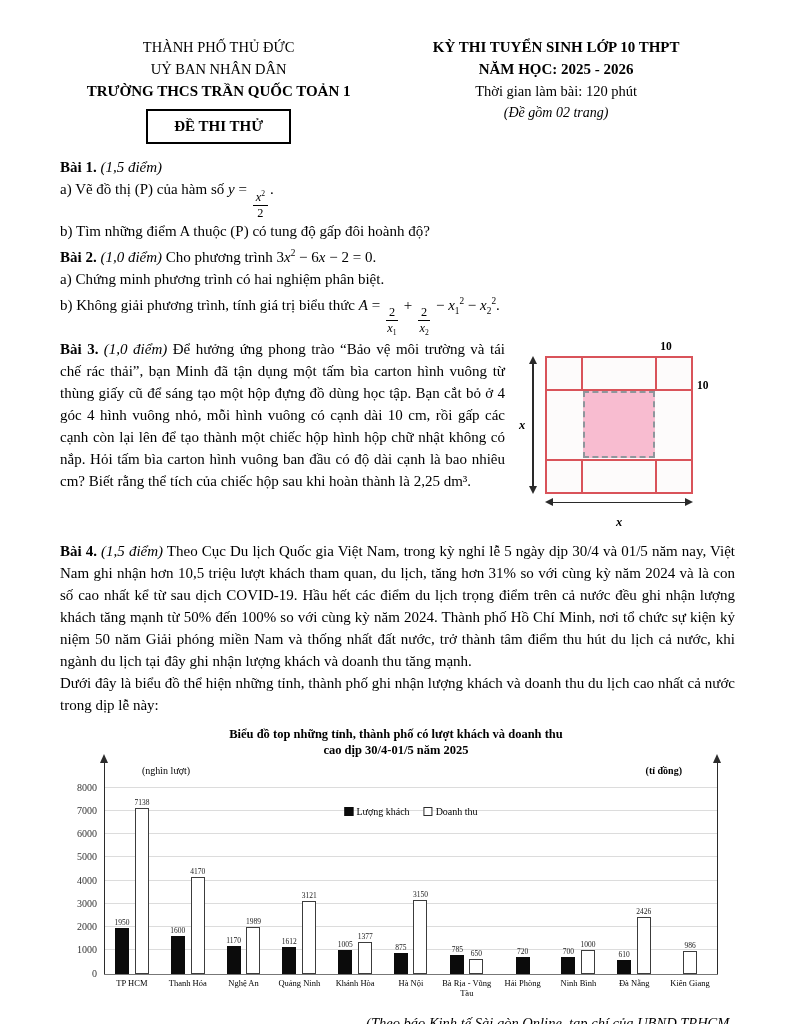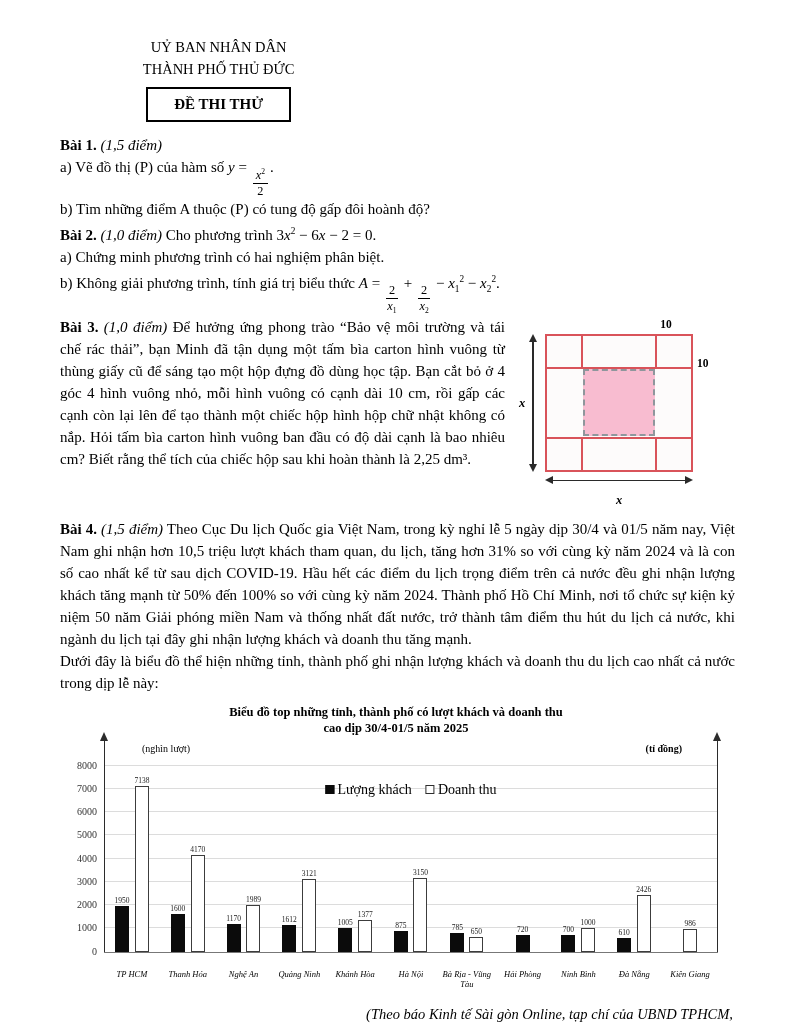--- a/index.html
+++ b/index.html
@@ -71,47 +71,54 @@
   .ycol{width:30px;position:relative;height:186px;flex:none;}
   .ycol span{position:absolute;right:7px;font-size:10px;line-height:8px;color:#333;}
   .plot{flex:1;position:relative;height:186px;border-bottom:1.2px solid #777;}
   .gridline{position:absolute;left:0;right:0;height:1px;background:#dcdcdc;}
   .axisline{position:absolute;bottom:0;width:1.4px;height:212px;background:#2b2b2b;}
   .axisline.left{left:0;}
   .axisline.right{right:0;}
   .axisline:before{content:"";position:absolute;top:-8px;left:-4px;
                    border:4.5px solid transparent;border-top:0;border-bottom:9px solid #2b2b2b;}
   .legend{position:absolute;top:13px;left:50%;transform:translateX(-50%);
-          display:flex;gap:14px;font-size:14px;white-space:nowrap;justify-content:center;}
+          display:flex;gap:14px;font-size:10px;white-space:nowrap;justify-content:center;}
   .legend-item{display:inline-flex;align-items:center;gap:3px;}
   .swatch{width:7px;height:7px;border:1.1px solid #2d2d2d;background:#fff;display:inline-block;}
   .swatch.filled{background:#0b0b0b;border-color:#0b0b0b;}
   .cats{position:absolute;left:0;right:0;top:0;bottom:0;display:flex;align-items:flex-end;}
   .cat{flex:1;display:flex;justify-content:center;align-items:flex-end;gap:5px;}
   .barwrap{display:flex;flex-direction:column;align-items:center;}
   .bval{font-size:7.5px;line-height:9px;margin-bottom:1px;color:#222;}
   .bar{width:14px;}
   .bar.s0{background:#0b0b0b;}
   .bar.s1{background:#fff;border:1.1px solid #3c3c3c;box-sizing:border-box;}
-  .xrow{display:flex;margin-left:30px;margin-top:16px;font-style:italic;}
+  .xrow{display:flex;margin-left:30px;margin-top:3px;}
   .xrow .xlabel{flex:1;text-align:center;font-size:8.5px;line-height:10px;padding:0 3px;}
   
   .source{margin-top:14px;text-align:right;font-style:italic;font-size:14.5px;
           line-height:22px;padding-right:2px;}
 </style>
 </head>
 <body>
 
 <div class="page">
 
   <div class="header">
     <div class="header-left">
+      <div class="hl">THÀNH PHỐ THỦ ĐỨC</div>
       <div class="hl">UỶ BAN NHÂN DÂN</div>
-      <div class="hl">THÀNH PHỐ THỦ ĐỨC</div>
+      <div class="hl bold">TRƯỜNG THCS TRẦN QUỐC TOẢN 1</div>
       <div class="exam-box">ĐỀ THI THỬ</div>
+    </div>
+    <div class="header-right">
+      <div class="hr1">KỲ THI TUYỂN SINH LỚP 10 THPT</div>
+      <div class="hr2">NĂM HỌC: 2025 - 2026</div>
+      <div class="hr3">Thời gian làm bài: 120 phút</div>
+      <div class="hr4">(Đề gồm 02 trang)</div>
     </div>
   </div>
 
   <div class="problems">
 
     <div>
       <span class="line"><span class="sb">Bài 1. </span><span class="si">(1,5 điểm)</span></span>
       <span class="line"><span>a) Vẽ đồ thị (P) của hàm số  </span><span class="sm">y</span><span> = </span><span class="frac">
             <span class="fn"><span class="sm">x</span><sup>2</sup></span>
             <span class="fd"><span>2</span></span>

